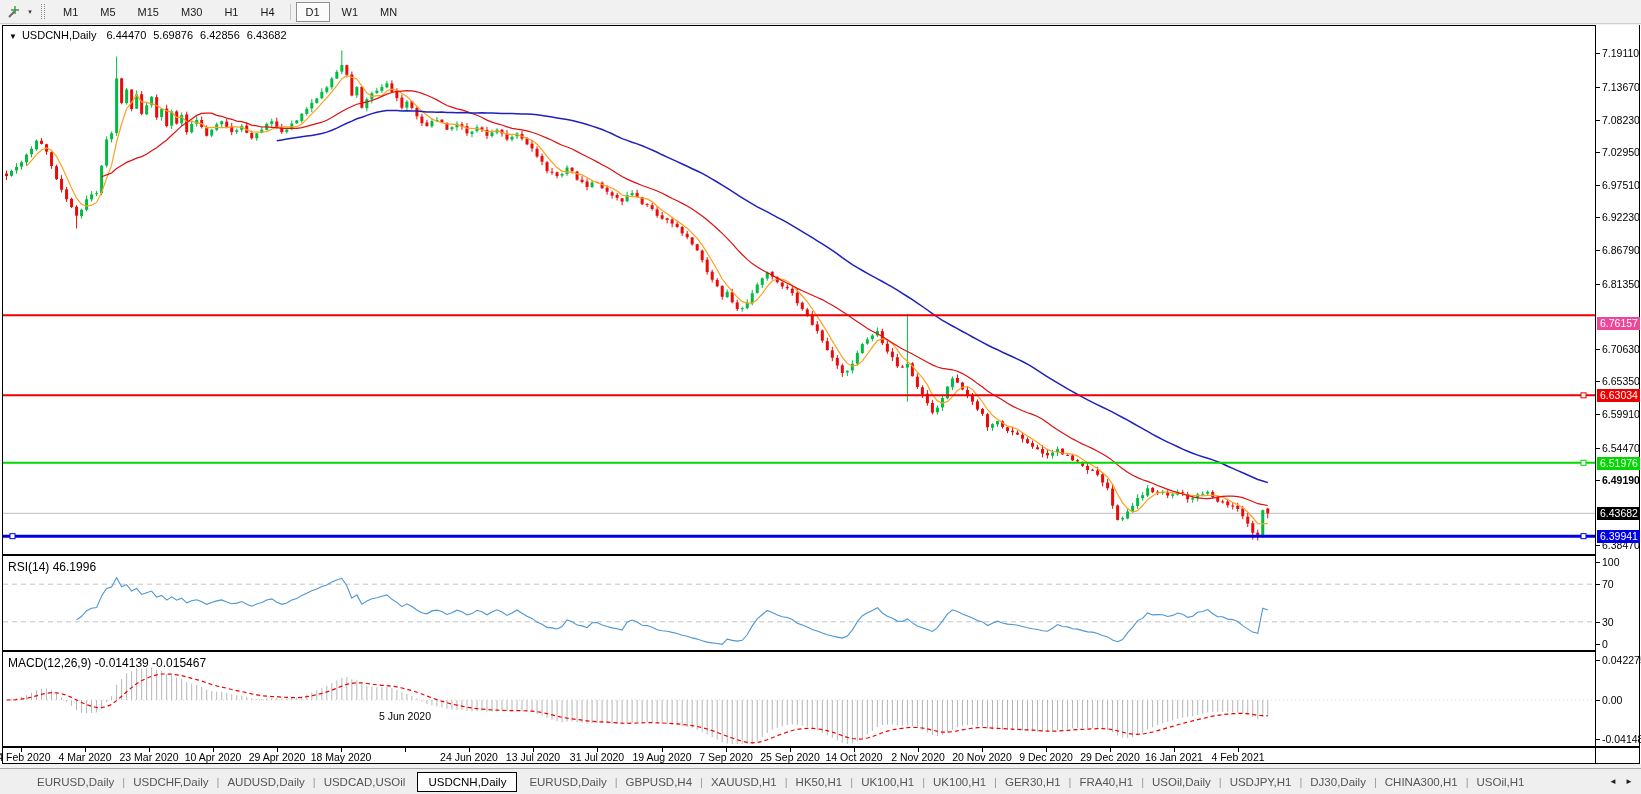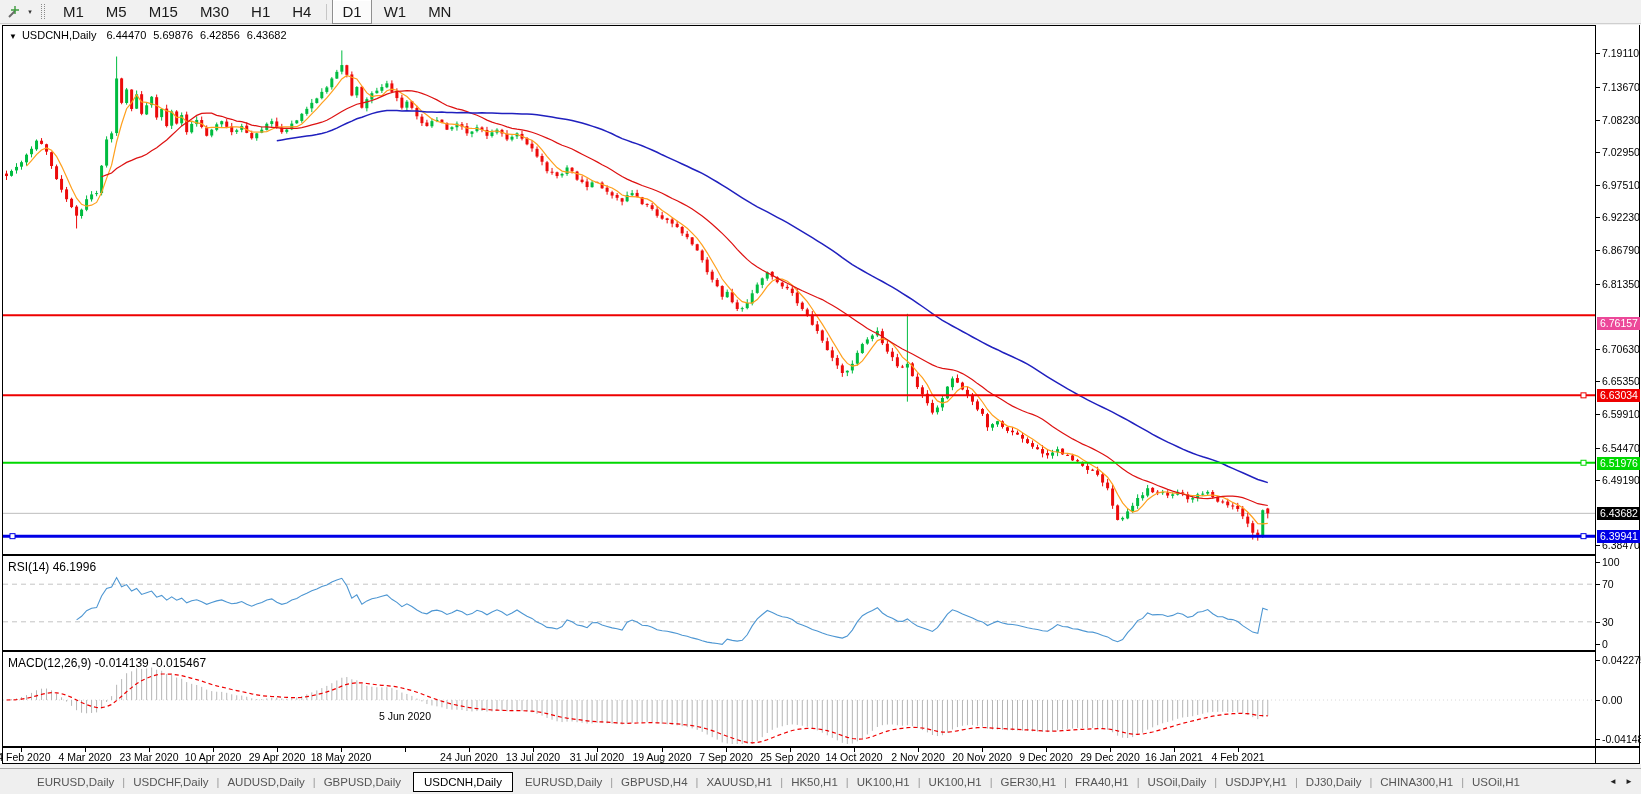--- a/index.html
+++ b/index.html
@@ -5,21 +5,21 @@
   html,body{margin:0;padding:0;background:#fff;}
   #stage{position:relative;width:1641px;height:794px;background:#fff;overflow:hidden;
          font-family:"Liberation Sans",sans-serif;-webkit-font-smoothing:antialiased;}
   .abs{position:absolute;}
   
   #toolbar{position:absolute;left:0;top:0;width:1641px;height:24px;background:#f1f1f1;
            border-bottom:1px solid #cfcfcf;display:flex;align-items:center;box-sizing:border-box;}
   .tool-icon-box{width:20px;height:18px;margin-left:4px;display:flex;align-items:center;justify-content:center;}
   .dd-arrow{font-size:7px;color:#333;width:12px;text-align:center;}
   .grip{height:15px;border-left:1px dotted #8a8a8a;border-right:1px dotted #8a8a8a;width:2px;margin:0 7px 0 5px;}
-  .tfbtn{font-size:15px;color:#1a1a1a;padding:3px 9px;margin:0 1px;border:1px solid transparent;}
+  .tfbtn{font-size:11px;color:#1a1a1a;padding:3px 9px;margin:0 1px;border:1px solid transparent;}
   .tfbtn.active{background:#fbfbfb;border:1px solid #8f8f8f;box-shadow:inset 1px 1px 0 #fff;}
   .tdiv{width:1px;height:16px;background:#c6c6c6;margin:0 4px;}
   
   .bline{position:absolute;background:#000;}
   
   #chart-header{position:absolute;left:9px;top:29px;font-size:11px;color:#000;white-space:nowrap;}
   #chart-header .tri{font-size:8px;margin-right:5px;}
   #chart-header .sym{margin-right:10px;}
   #chart-header .num{margin-right:7px;}
   
@@ -888,21 +888,21 @@
       <span class="price-tick" style="top: 278px;">6.81350</span>
       <div class="tickmark" style="top: 349px;"></div>
       <span class="price-tick" style="top: 343px;">6.70630</span>
       <div class="tickmark" style="top: 381px;"></div>
       <span class="price-tick" style="top: 375px;">6.65350</span>
       <div class="tickmark" style="top: 414px;"></div>
       <span class="price-tick" style="top: 408px;">6.59910</span>
       <div class="tickmark" style="top: 448px;"></div>
       <span class="price-tick" style="top: 442px;">6.54470</span>
       <div class="tickmark" style="top: 480px;"></div>
-      <span class="price-tick" style="top: 474px;">6.49190</span>
+      <span class="price-tick" style="top: 474px; font-weight: bold;">6.49190</span>
       <div class="tickmark" style="top: 545px;"></div>
       <span class="price-tick" style="top: 539px;">6.38470</span>
       <div class="plabel" style="top: 317px; background: #ec4899;">6.76157</div>
       <div class="plabel" style="top: 389px; background: rgb(238, 0, 0);">6.63034</div>
       <div class="plabel" style="top: 457px; background: rgb(0, 216, 0);">6.51976</div>
       <div class="plabel" style="top: 530px; background: rgb(0, 0, 230);">6.39941</div>
       <div class="plabel" style="top: 507px; background: rgb(0, 0, 0);">6.43682</div>
       <div class="tickmark" style="top: 562px;"></div>
       <span class="price-tick" style="top: 556px;">100</span>
       <div class="tickmark" style="top: 584px;"></div>
@@ -962,21 +962,21 @@
     </div>
 
   <div id="tab-bar">
     <div id="tabs-holder" style="display:flex;align-items:center;">
         <div class="tab">EURUSD,Daily</div>
         <span class="tab-sep">|</span>
         <div class="tab">USDCHF,Daily</div>
         <span class="tab-sep">|</span>
         <div class="tab">AUDUSD,Daily</div>
         <span class="tab-sep">|</span>
-        <div class="tab">GBPUSD,Daily</div>
+        <div class="tab">USDCAD,USOil</div>
         <div class="tab active">USDCNH,Daily</div>
         <div class="tab">EURUSD,Daily</div>
         <span class="tab-sep">|</span>
         <div class="tab">GBPUSD,H4</div>
         <span class="tab-sep">|</span>
         <div class="tab">XAUUSD,H1</div>
         <span class="tab-sep">|</span>
         <div class="tab">HK50,H1</div>
         <span class="tab-sep">|</span>
         <div class="tab">UK100,H1</div>

